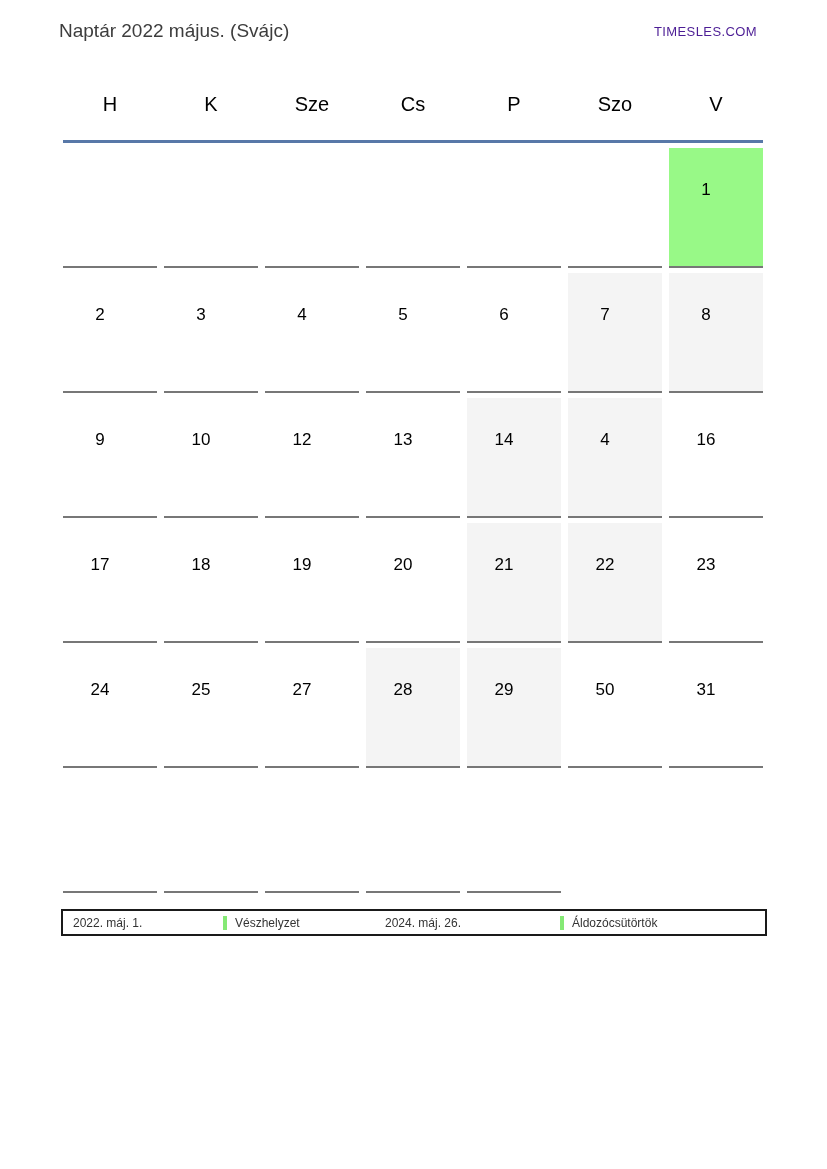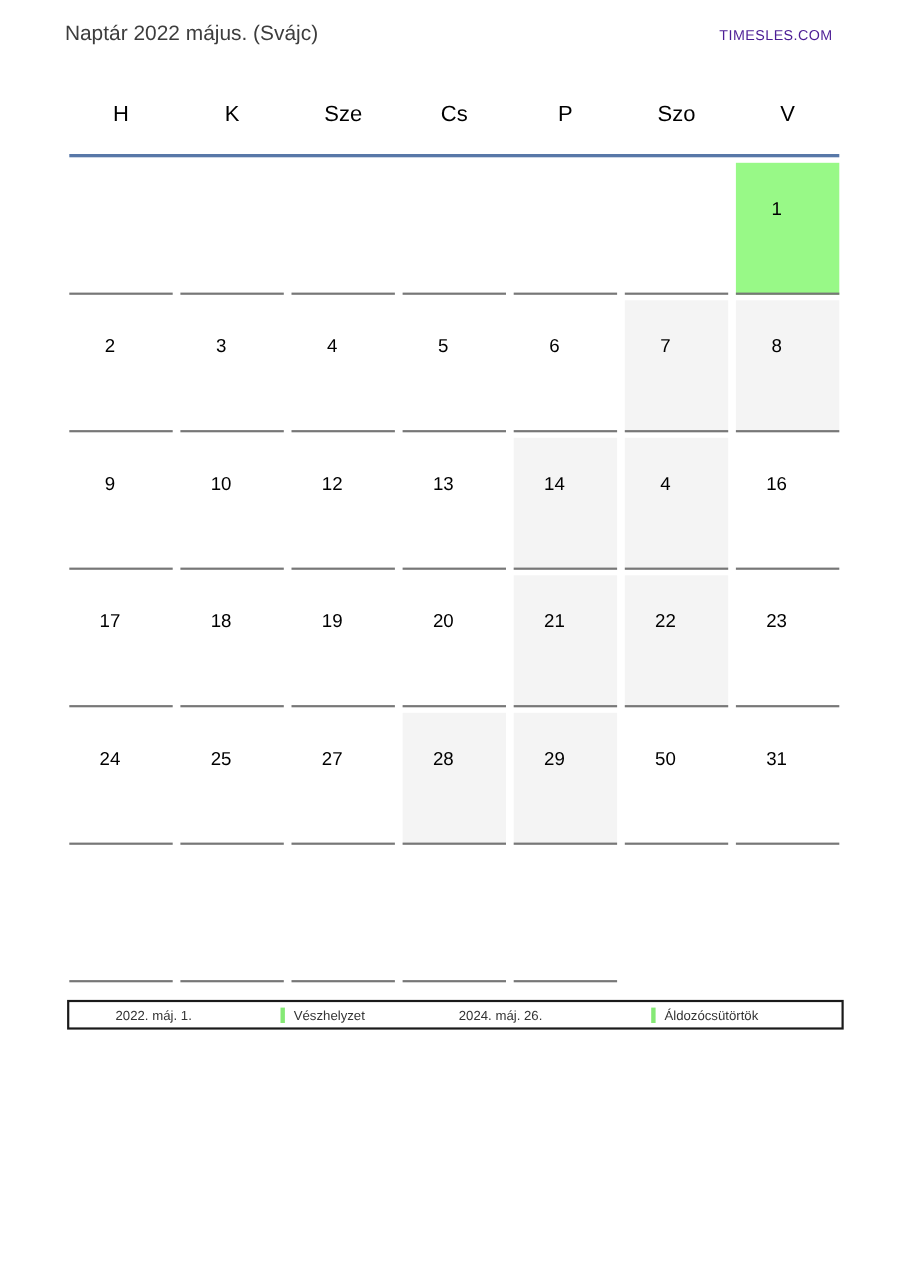--- a/index.html
+++ b/index.html
@@ -16,21 +16,21 @@
         display:grid;grid-template-columns:repeat(7,1fr);grid-auto-rows:120px;
         column-gap:7px;row-gap:5px;}
   .cell{box-sizing:border-box;border-bottom:2px solid #777;
         display:flex;justify-content:center;align-items:flex-start;
         padding-top:33px;padding-right:20px;background:#ffffff;}
   .daynum{font-size:17px;color:#000;line-height:1;}
   .weekend{background:#f4f4f4;}
   .holiday{background:#98f987;}
   .legend{position:absolute;left:61px;top:909px;width:706px;height:27px;
           box-sizing:border-box;border:2px solid #1a1a1a;font-size:12px;color:#333;}
-  .legend span{position:absolute;top:50%;transform:translateY(-50%);white-space:nowrap;margin-left:32px;}
+  .legend span{position:absolute;top:50%;transform:translateY(-50%);white-space:nowrap;}
   .l-marker{width:4px;height:14px;background:#85e975;}
   .d1{left:10px}.m1{left:160px}.t1{left:172px}.d2{left:322px}.m2{left:497px}.t2{left:509px}
 </style>
 </head>
 <body>
 
 <div class="page">
 
   <div class="title">Naptár 2022 május. (Svájc)</div>
   <a class="site-link" href="#">TIMESLES.COM</a>

